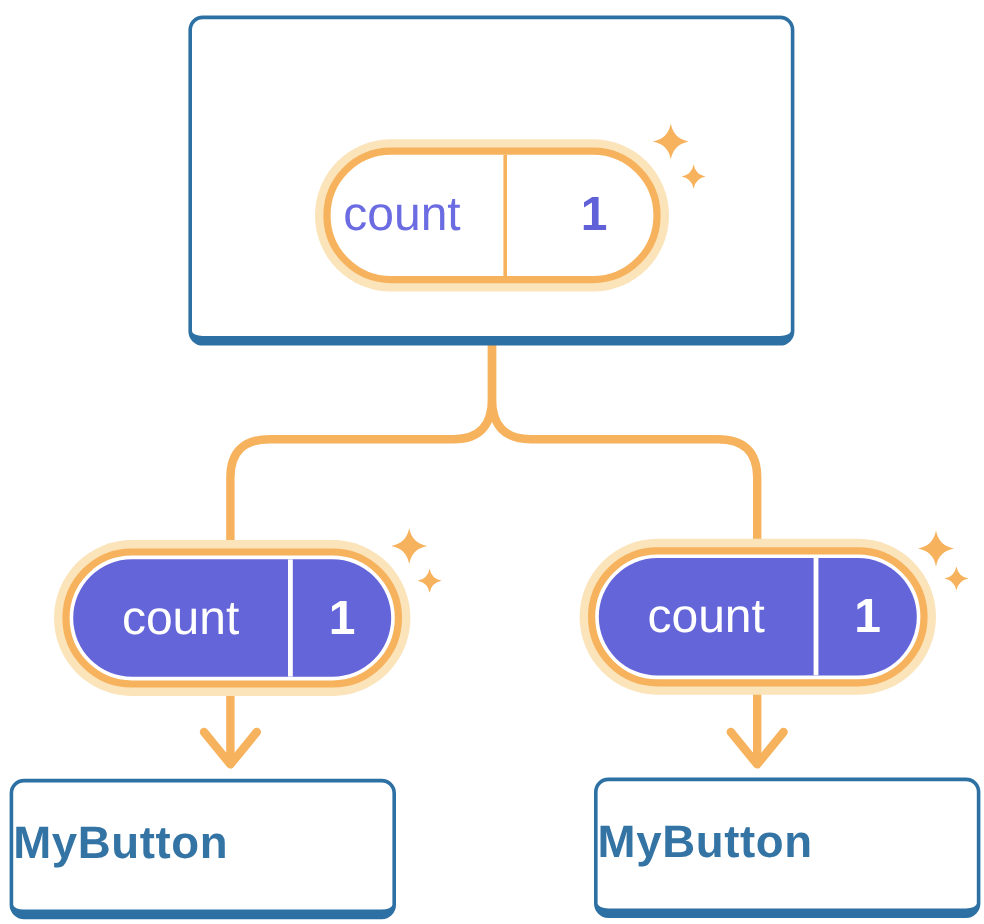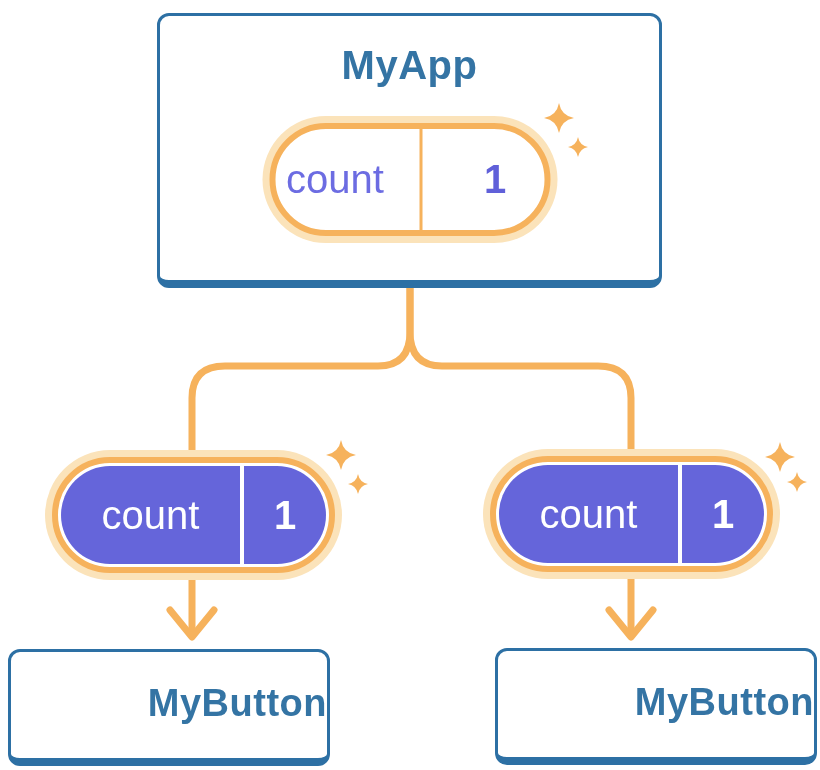--- a/index.html
+++ b/index.html
@@ -23,21 +23,21 @@
   .connector{stroke:var(--accent-orange);stroke-width:7;fill:none;}
   .arrow{stroke:var(--accent-orange);stroke-width:7;fill:none;stroke-linecap:round;stroke-linejoin:round;}
   .sparkle{fill:var(--accent-orange);}
 
   .card{
     position:absolute;box-sizing:border-box;background:var(--card-bg);
     border:3px solid var(--card-border);border-bottom-width:8px;border-radius:12px;
     z-index:1;
   }
   .card.root{left:157px;top:13px;width:505px;height:275px;}
-  .card.child{display:flex;align-items:center;justify-content:flex-end;padding-left:17px;}
+  .card.child{display:flex;align-items:center;justify-content:flex-start;}
   .card.child-left{left:8px;top:649px;width:322px;height:117px;}
   .card.child-right{left:495px;top:648px;width:322px;height:117px;}
 
   .card-title{color:var(--card-title);font-weight:700;text-align:center;letter-spacing:.5px;}
   .root .card-title{margin-top:26px;font-size:40px;line-height:46px;}
   .child .card-title{font-size:38px;margin-top:-4px;}
 
   .pill-halo{
     position:absolute;box-sizing:border-box;border-radius:999px;
     background:var(--halo-orange);padding:7px;z-index:2;
@@ -78,21 +78,20 @@
       <path class="arrow" d="M192,566 L192,630"></path>
       <path class="arrow" d="M170,610 L192,637 L214,610"></path>
     </g>
     <g>
       <path class="arrow" d="M631,564 L631,630"></path>
       <path class="arrow" d="M609,610 L631,637 L653,610"></path>
     </g>
   </svg>
 
   <div class="card root">
-    <div class="card-title">MyApp</div>
     <div class="pill-halo state">
       <div class="pill-ring state">
         <span class="seg seg-label">count</span>
         <span class="pill-divider"></span>
         <span class="seg seg-value">1</span>
       </div>
     </div>
   </div>
 
   <div class="pill-halo prop-left">

